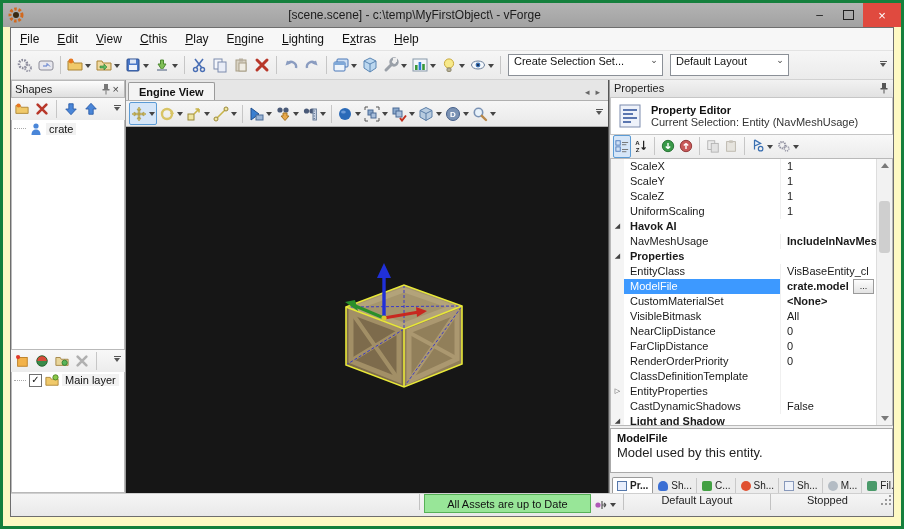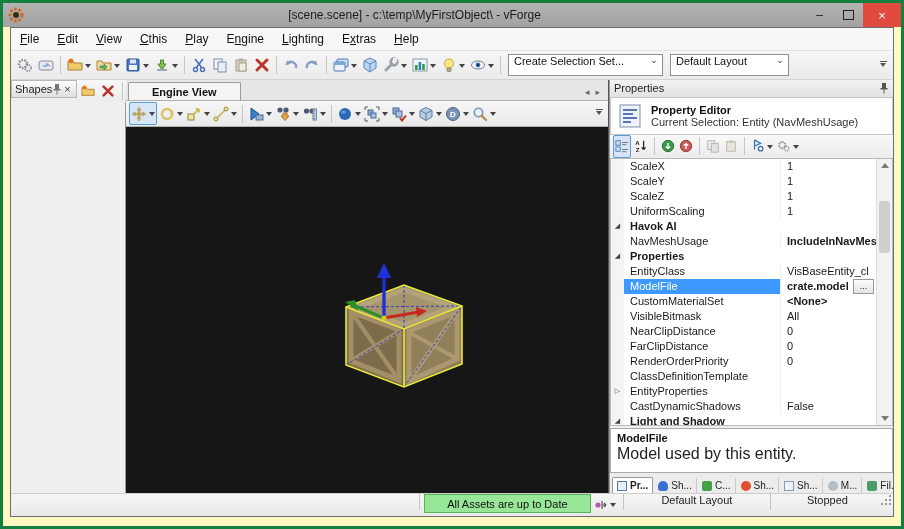--- a/index.html
+++ b/index.html
@@ -24,33 +24,33 @@
   .dd::after{content:"";display:inline-block;margin-left:2px;border:3px solid transparent;border-top:4px solid #444;transform:translateY(2px);}
   .tsep{width:1px;height:18px;background:#c6c6c6;margin:0 3px;}
   .combo{height:20px;background:#fff;border:1px solid #8b9097;display:inline-flex;font-size:11px;color:#111;padding-left:5px;justify-content:space-between;margin:0 3px;}
   .combo .carrow{width:16px;display:flex;justify-content:center;color:#444;font-size:9px;}
   .overflow-btn{margin-left:auto;width:12px;height:22px;display:flex;flex-direction:column;align-items:center;justify-content:center;color:#555;}
   .overflow-btn::before{content:"";width:7px;border-top:1px solid #555;margin-bottom:1px;}
   .overflow-btn::after{content:"";border:3px solid transparent;border-top:4px solid #555;}
   
   .main{flex:1;display:flex;min-height:0;background:#e6e6e6;}
   
-  .left-panel{width:114px;display:flex;flex-direction:row;border-right:1px solid #9a9a9a;background:#efefef;}
+  .left-panel{width:114px;display:flex;flex-direction:column;border-right:1px solid #9a9a9a;background:#efefef;}
   .panel-header{height:18px;background:linear-gradient(#fdfdfd,#dfdfdf);border:1px solid #b9b9b9;display:flex;align-items:center;font-size:11px;color:#222;padding:0 3px;box-sizing:border-box;}
   .panel-header .ph-label{flex:1;}
   .mini-toolbar{height:22px;display:flex;align-items:center;gap:2px;padding:0 2px;background:linear-gradient(#f8f8f8,#ececec);}
   .tree{flex:1;background:#fff;border:1px solid #b9b9b9;border-top:none;overflow:hidden;}
   .tree-row{display:flex;align-items:center;height:17px;font-size:11px;color:#111;padding-left:2px;gap:3px;}
   .dotline{width:12px;border-top:1px dotted #aaa;}
   .tree-label{background:#f2f2f2;padding:0 3px;}
   .cbx{width:11px;height:11px;background:#fff;border:1px solid #707070;display:flex;align-items:center;justify-content:center;font-size:10px;line-height:1;color:#111;}
   
   .center{flex:1;display:flex;flex-direction:column;min-width:0;border-right:1px solid #555;}
   .tabstrip{height:20px;display:flex;align-items:flex-end;background:#e6e6e6;padding-left:2px;}
-  .tab-active{background:#f4f4f4;border:1px solid #9a9a9a;border-bottom:none;font-size:11px;font-weight:bold;color:#111;padding:3px 23px 2px;border-radius:2px 2px 0 0;}
+  .tab-active{background:#f4f4f4;border:1px solid #9a9a9a;border-bottom:none;font-size:11px;font-weight:bold;color:#111;padding:3px 10px 2px;border-radius:2px 2px 0 0;}
   .tab-scrolls{margin-left:auto;display:flex;gap:6px;padding:0 8px 3px 0;color:#666;font-size:9px;}
   .vp-toolbar{height:25px;background:linear-gradient(#f6f6f6,#e9e9e9);display:flex;align-items:center;gap:1px;padding:0 3px;border:1px solid #b0b0b0;border-left:none;border-right:none;}
   .vbtn{height:21px;display:inline-flex;align-items:center;padding:0 1px;border-radius:2px;}
   .vbtn.sel{background:#d6e6f8;border:1px solid #5b9bd5;}
   .viewport{flex:1;background:#161616;position:relative;overflow:hidden;}
   .crate-wrap{position:absolute;left:205px;top:133px;width:148px;height:132px;}
   
   .right-panel{width:283px;display:flex;flex-direction:column;background:#efefef;border-left:1px solid #9a9a9a;}
   .props-header{height:17px;display:flex;align-items:center;font-size:11px;color:#222;padding:0 4px;background:linear-gradient(#f2f2f2,#e2e2e2);}
   .props-header .ph-label{flex:1;}
@@ -70,21 +70,21 @@
   .pbtn{width:19px;height:13px;background:linear-gradient(#fdfdfd,#e3e3e3);border:1px solid #9a9a9a;font-size:9px;display:flex;align-items:center;justify-content:center;color:#222;margin-right:2px;}
   .pbtn:empty{display:none;}
   .pscroll{width:15px;background:#f2f2f2;border-left:1px solid #ddd;display:flex;flex-direction:column;align-items:center;}
   .sarrow{height:14px;display:flex;align-items:center;justify-content:center;width:100%;}
   .sarrow.up::after{content:"";border:4px solid transparent;border-bottom:5px solid #7a7a7a;margin-top:-4px;}
   .sarrow.down::after{content:"";border:4px solid transparent;border-top:5px solid #7a7a7a;margin-bottom:-4px;}
   .sthumb{width:11px;height:52px;background:#cfcfcf;border-radius:3px;margin-top:28px;}
   .sspace{flex:1;}
   .pdesc{height:46px;background:#fff;border:1px solid #aaa;margin-top:2px;padding:3px 6px;box-sizing:border-box;}
   .pdesc-title{font-size:11px;font-weight:bold;color:#111;}
-  .pdesc-text{font-size:16px;color:#222;margin-top:1px;}
+  .pdesc-text{font-size:13px;color:#222;margin-top:1px;}
   .ptabs{height:19px;display:flex;align-items:flex-end;gap:1px;padding:1px 2px 0;background:#ececec;overflow:hidden;}
   .ptab{display:flex;align-items:center;gap:3px;font-size:10px;color:#222;padding:2px 4px;border-right:1px solid #c9c9c9;white-space:nowrap;}
   .ptab.active{background:#fff;border:1px solid #9a9a9a;border-bottom:none;border-radius:2px 2px 0 0;font-weight:bold;}
   .tabicon{width:10px;height:10px;display:inline-block;flex:none;}
   .ic-doc{background:#e8eefc;border:1px solid #5577aa;box-sizing:border-box;}
   .ic-person{background:#3b6fd4;border-radius:50% 50% 30% 30%;}
   .ic-puzzle{background:#43a043;border-radius:2px;}
   .ic-redball{background:#e05030;border-radius:50%;}
   .ic-page{background:#eef2fa;border:1px solid #8899bb;box-sizing:border-box;}
   .ic-grayball{background:#b4bcc4;border-radius:50%;}

